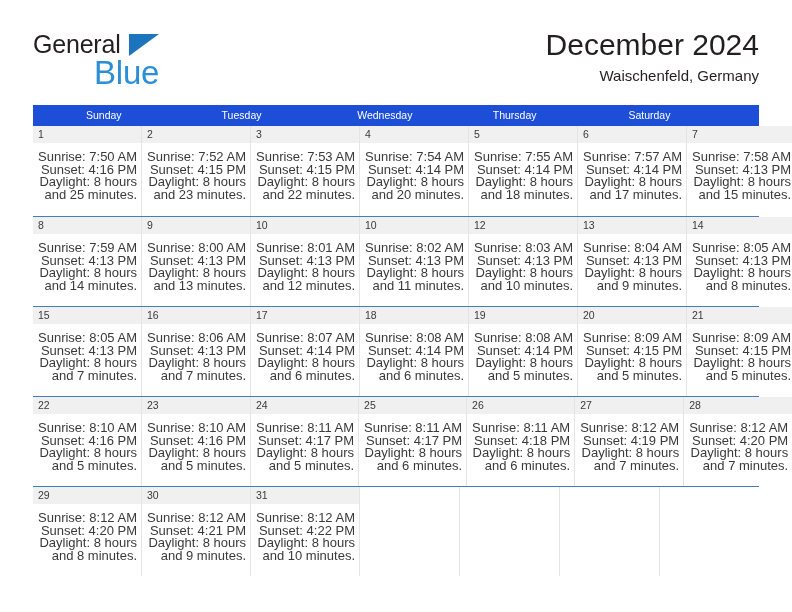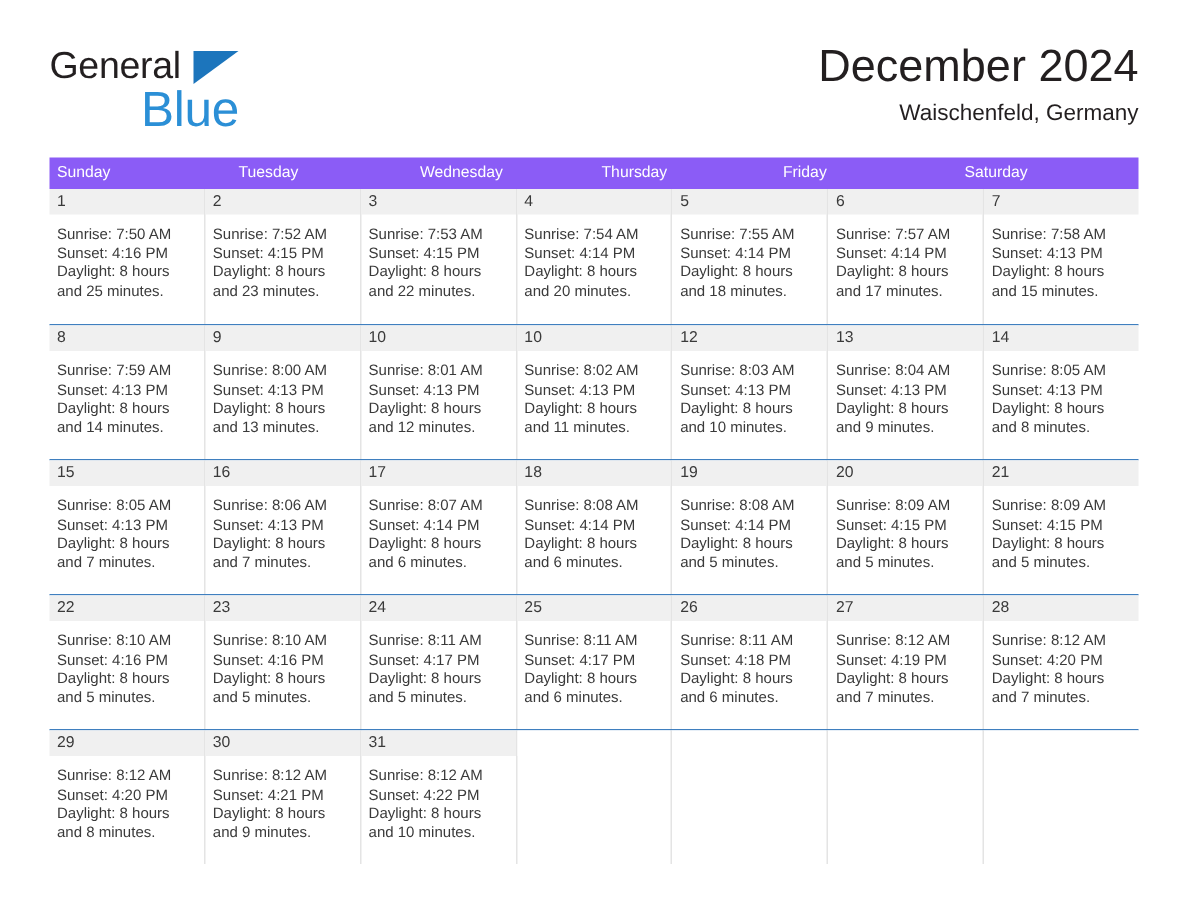--- a/index.html
+++ b/index.html
@@ -75,22 +75,23 @@
   }
 
   
   .calendar {
     position: absolute;
     left: 33px; top: 105px;
     width: 726px;
   }
   .weekday-row {
     display: flex;
-    background: #8b5cf6;
+    background: #1d4ed8;
     height: 21px;
+    padding-left: 48px;
   }
   .weekday {
     flex: 1 1 0;
     color: #ffffff;
     font-size: 10.5px;
     line-height: 21px;
     padding-left: 5px;
     white-space: nowrap;
   }
   .week-row {
@@ -111,23 +112,24 @@
     height: 17px;
     background: #f0f0f0;
     color: #3a3a3a;
     font-size: 10.5px;
     line-height: 16px;
     padding-left: 5px;
   }
   .day-cell.empty .day-num { background: #ffffff; }
   .day-info {
     padding: 8px 4px 0 5px;
-    font-size: 10px;
+    font-size: 13px;
     line-height: 12.6px;
     color: #3a3a3a;
+    text-align: right;
   }
   .day-info div { white-space: nowrap; }
 </style>
 </head>
 <body>
 
 <div id="page">
 
   <div class="header">
 
@@ -143,21 +145,20 @@
     </div>
 
   </div>
 
   <div class="calendar">
     <div class="weekday-row" id="weekday-row">
         <div class="weekday">Sunday</div>
         <div class="weekday">Tuesday</div>
         <div class="weekday">Wednesday</div>
         <div class="weekday">Thursday</div>
-        <div class="weekday">Friday</div>
         <div class="weekday">Saturday</div>
       </div>
     <div id="weeks-container">
         <div class="week-row">
           <div class="day-cell">
             <div class="day-num">1</div>
             <div class="day-info">
               <div>Sunrise: 7:50 AM</div>
               <div>Sunset: 4:16 PM</div>
               <div>Daylight: 8 hours</div>

